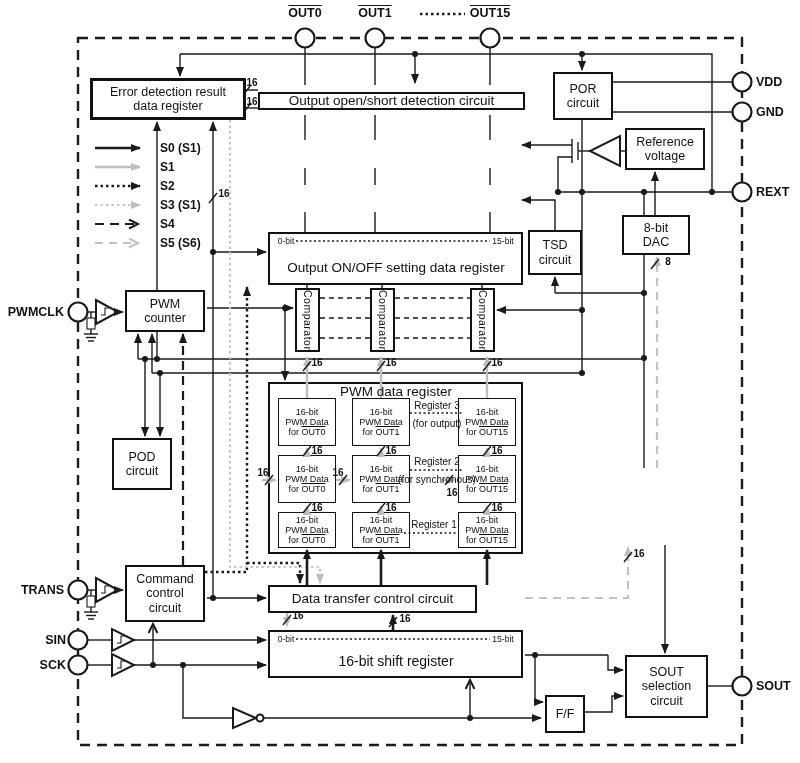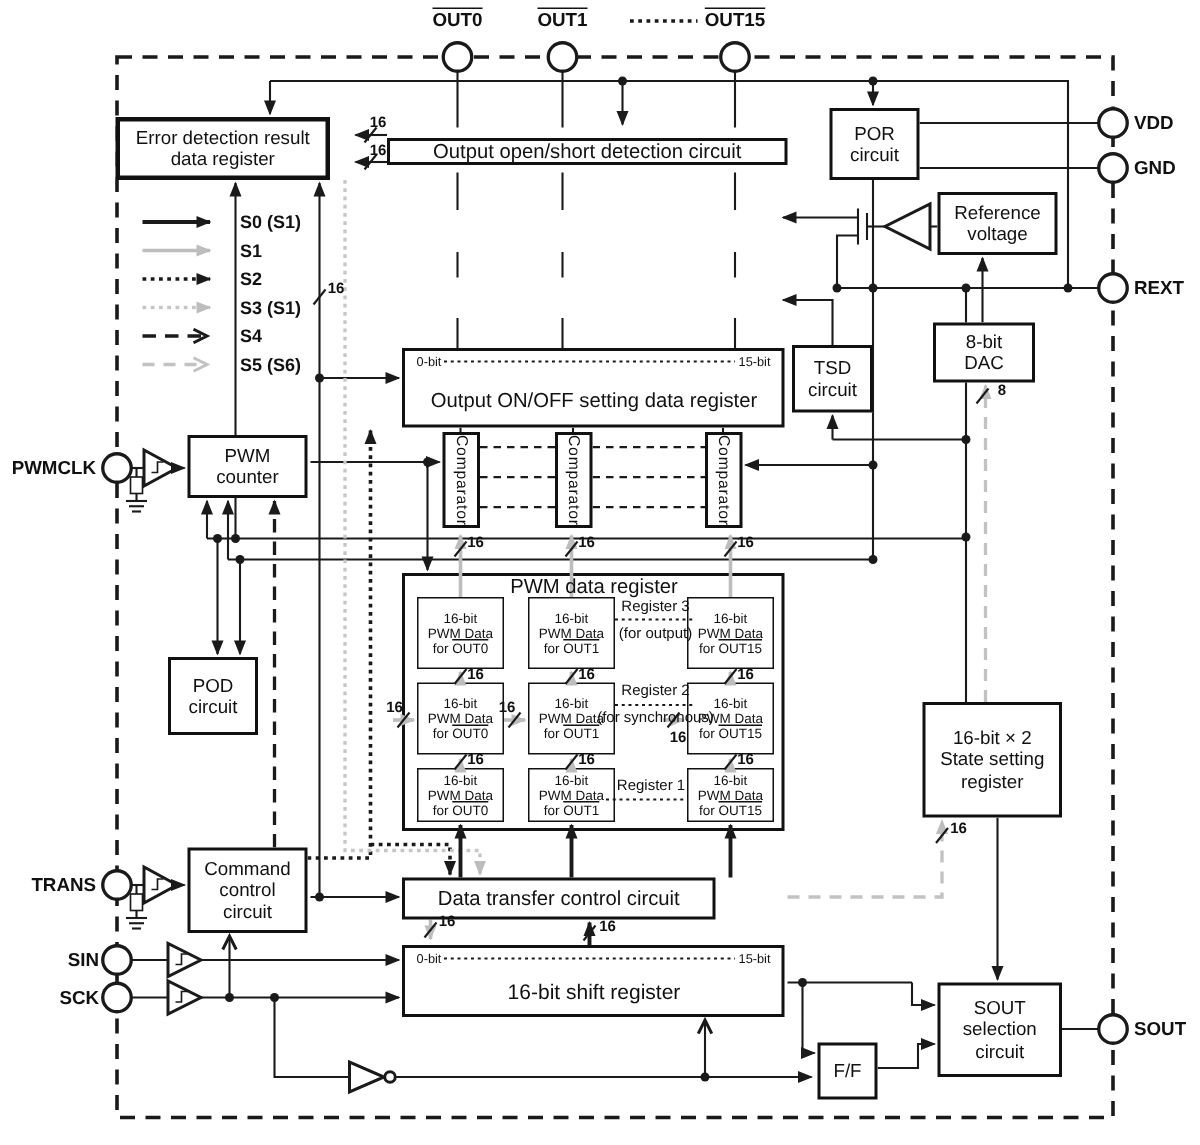--- a/index.html
+++ b/index.html
@@ -241,21 +241,21 @@
       <circle class="pin" cx="742" cy="112" r="9.5"></circle>
       <circle class="pin" cx="742" cy="192" r="9.5"></circle>
       <circle class="pin" cx="742" cy="686" r="9.5"></circle>
       <circle class="pin" cx="78" cy="312" r="9.5"></circle>
       <circle class="pin" cx="78" cy="590" r="9.5"></circle>
       <circle class="pin" cx="78" cy="640" r="9.5"></circle>
       <circle class="pin" cx="78" cy="665" r="9.5"></circle>
     </g>
   </svg>
 
-  <div class="blk bold3 sm" style="left:77px;top:78px;width:143px;height:42px">
+  <div class="blk bold3 sm" style="left:90px;top:78px;width:156px;height:42px">
     <span>Error detection result</span>
     <span>data register</span>
   </div>
   <div class="blk" style="left:258px;top:92px;width:267px;height:18px">
     <span>Output open/short detection circuit</span>
   </div>
   <div class="blk sm" style="left:553px;top:72px;width:60px;height:48px">
     <span>POR</span>
       <span>circuit</span>
   </div>
@@ -328,25 +328,20 @@
     <span><span>for </span><span class="ovl">OUT1</span></span>
     </div>
   <div class="blk cell" style="left:458px;top:512px;width:58px;height:36px">
     <span>16-bit</span>
       <span>PWM Data</span>
     <span><span>for </span><span class="ovl">OUT15</span></span>
     </div>
   <div class="blk sm" style="left:112px;top:438px;width:60px;height:52px">
     <span>POD</span>
       <span>circuit</span>
-  </div>
-  <div class="blk sm" style="left:615px;top:468px;width:93px;height:77px">
-    <span>16-bit × 2</span>
-      <span>State setting</span>
-      <span>register</span>
   </div>
   <div class="blk sm" style="left:125px;top:565px;width:80px;height:57px">
     <span>Command</span>
       <span>control</span>
       <span>circuit</span>
   </div>
   <div class="blk" style="left:268px;top:585px;width:209px;height:28px">
     <span>Data transfer control circuit</span>
   </div>
   <div class="blk" style="left:268px;top:630px;width:255px;height:48px"></div>

